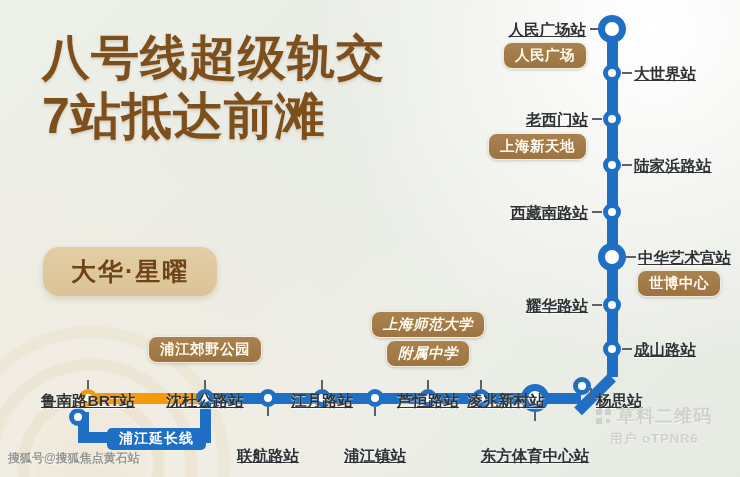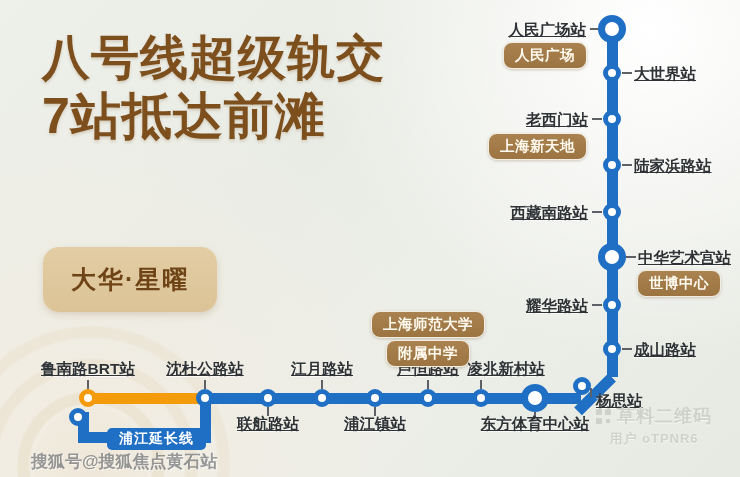--- a/index.html
+++ b/index.html
@@ -32,21 +32,21 @@
     color:#7d4f1d;font-weight:bold;letter-spacing:1px;line-height:1.02;
     text-shadow:0 2px 3px rgba(150,120,80,.28);
     white-space:nowrap;
   }
   .hl1{font-size:48px;}
   .hl2{font-size:50px;margin-top:8px;}
 
   
   .brand{
     position:absolute;left:43px;top:247px;z-index:6;
-    padding:16px 28px;border-radius:16px;
+    padding:8px 28px;border-radius:16px;
     background:linear-gradient(180deg,#e3cda4 0%,#dcc397 100%);
     color:#6e4417;font-size:25px;font-weight:bold;letter-spacing:2px;
     box-shadow:0 3px 6px rgba(160,130,90,.25);
     white-space:nowrap;
   }
 
   
   .line{position:absolute;background:#1f6fc4;z-index:2;}
   .line-orange{position:absolute;background:#f49b0c;z-index:2;}
   .diag{position:absolute;height:11px;background:#1f6fc4;transform-origin:0 50%;z-index:2;}
@@ -57,35 +57,35 @@
   .stn.big{width:28px;height:28px;border:7px solid #1f6fc4;}
   .stn.orange{width:18px;height:18px;border:5px solid #f49b0c;}
 
   
   .tick{position:absolute;background:#5d6166;z-index:3;}
 
   
   .lab{position:absolute;color:#2f3336;font-size:15.5px;font-weight:bold;white-space:nowrap;z-index:5;
        text-shadow:0 1px 1px rgba(255,255,255,.75);text-decoration:underline;}
   .lab.r{transform:translateX(-100%);}
-  .lab.c{transform:translateX(-50%);}
+  .lab.c{transform:translateX(-50%);margin-top:32px;}
 
   
   .tag{
     position:absolute;z-index:6;white-space:nowrap;
     background:linear-gradient(180deg,#a9824f 0%,#9b7441 100%);
     color:#fff9ee;font-size:14.5px;font-weight:bold;letter-spacing:.5px;
     padding:3px 11px;border-radius:9px;
     border:1.5px solid #f2ece1;
     box-shadow:0 1px 3px rgba(120,90,50,.3);
   }
   .tag.c{transform:translateX(-50%);}
   .tag.r{transform:translateX(-100%);text-align:right;}
   .tag-stack{position:absolute;z-index:6;display:flex;flex-direction:column;align-items:center;gap:2px;transform:translateX(-50%);}
-  .tag-stack .tag{position:static;transform:none;}
+  .tag-stack .tag{position:static;transform:none;font-style:italic;}
 
   
   .branch-label{
     position:absolute;z-index:6;
     background:#1f6fc4;color:#ffffff;font-size:14px;font-weight:bold;letter-spacing:1px;
     padding:2px 12px;border-radius:5px;white-space:nowrap;
   }
 
   
   .wm-qr{position:absolute;z-index:7;color:#cfd2cb;font-weight:bold;white-space:nowrap;
@@ -93,22 +93,22 @@
   .wm-qr .l1{font-size:18px;letter-spacing:1px;display:flex;align-items:center;gap:6px;}
   .wm-qr .l2{font-size:13px;letter-spacing:1px;margin-top:2px;text-align:center;}
   .qr-glyph{display:inline-block;width:15px;height:15px;position:relative;}
   .qr-glyph i{position:absolute;background:#cfd2cb;display:block;}
   .qr-glyph i:nth-child(1){left:0;top:0;width:6px;height:6px;}
   .qr-glyph i:nth-child(2){right:0;top:0;width:6px;height:6px;}
   .qr-glyph i:nth-child(3){left:0;bottom:0;width:6px;height:6px;}
   .qr-glyph i:nth-child(4){right:1px;bottom:1px;width:4px;height:4px;}
 
   .footer-wm{position:absolute;left:8px;top:450px;z-index:8;
-    font-size:17px;font-weight:bold;color:#5e6268;opacity:.62;white-space:nowrap;
-    text-shadow:1px 1px 0 rgba(255,255,255,.9);display:flex;align-items:center;gap:2px;margin-left:23px;}
+    font-size:12px;font-weight:bold;color:#5e6268;opacity:.62;white-space:nowrap;
+    text-shadow:1px 1px 0 rgba(255,255,255,.9);display:flex;align-items:center;gap:2px;}
 </style>
 </head>
 <body>
 
 <div id="poster">
 
   <div class="rings"></div>
 
   <div class="headline">
     <div class="hl-line hl1">八号线超级轨交</div>
@@ -182,20 +182,21 @@
   <div class="lab c" style="left:268px;top:414px;">联航路站</div>
   <div class="lab c" style="left:322px;top:359px;">江月路站</div>
   <div class="lab c" style="left:375px;top:414px;">浦江镇站</div>
   <div class="lab c" style="left:428px;top:359px;">芦恒路站</div>
   <div class="lab c" style="left:506px;top:359px;">凌兆新村站</div>
   <div class="lab c" style="left:535px;top:414px;">东方体育中心站</div>
 
   <div class="tag r" style="left:587px;top:42px;">人民广场</div>
   <div class="tag r" style="left:587px;top:133px;">上海新天地</div>
   <div class="tag" style="left:637px;top:270px;">世博中心</div>
+  <div class="tag c" style="left:205px;top:336px;">浦江郊野公园</div>
   <div class="tag-stack" style="left:428px;top:311px;">
     <div class="tag">上海师范大学</div>
     <div class="tag">附属中学</div>
   </div>
 
   <div class="branch-label" style="left:107px;top:428px;">浦江延长线</div>
 
   <div class="wm-qr" style="left:596px;top:404px;">
     <div class="l1">
       <span class="qr-glyph">

